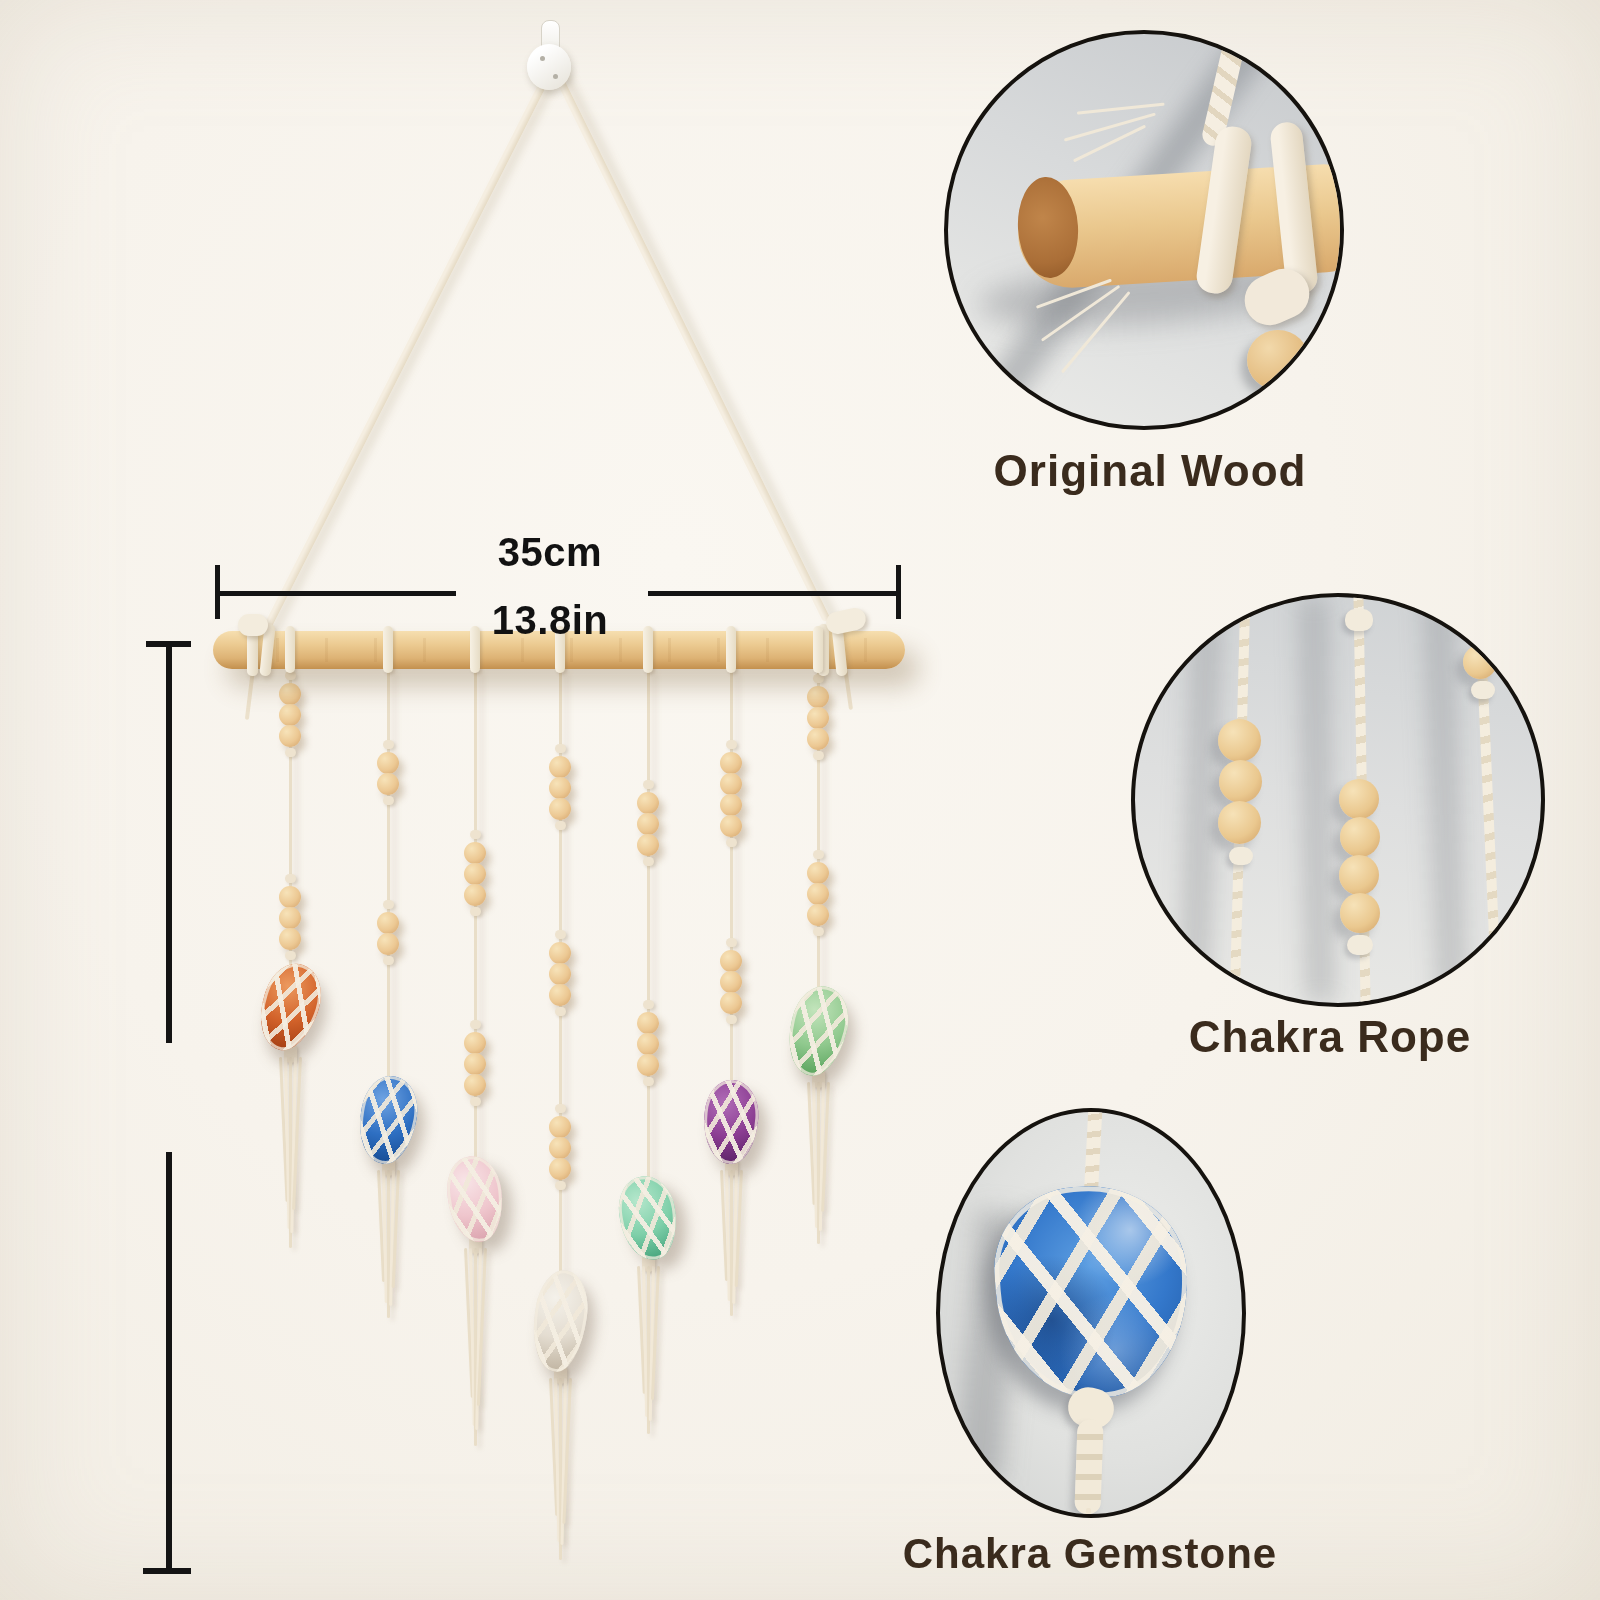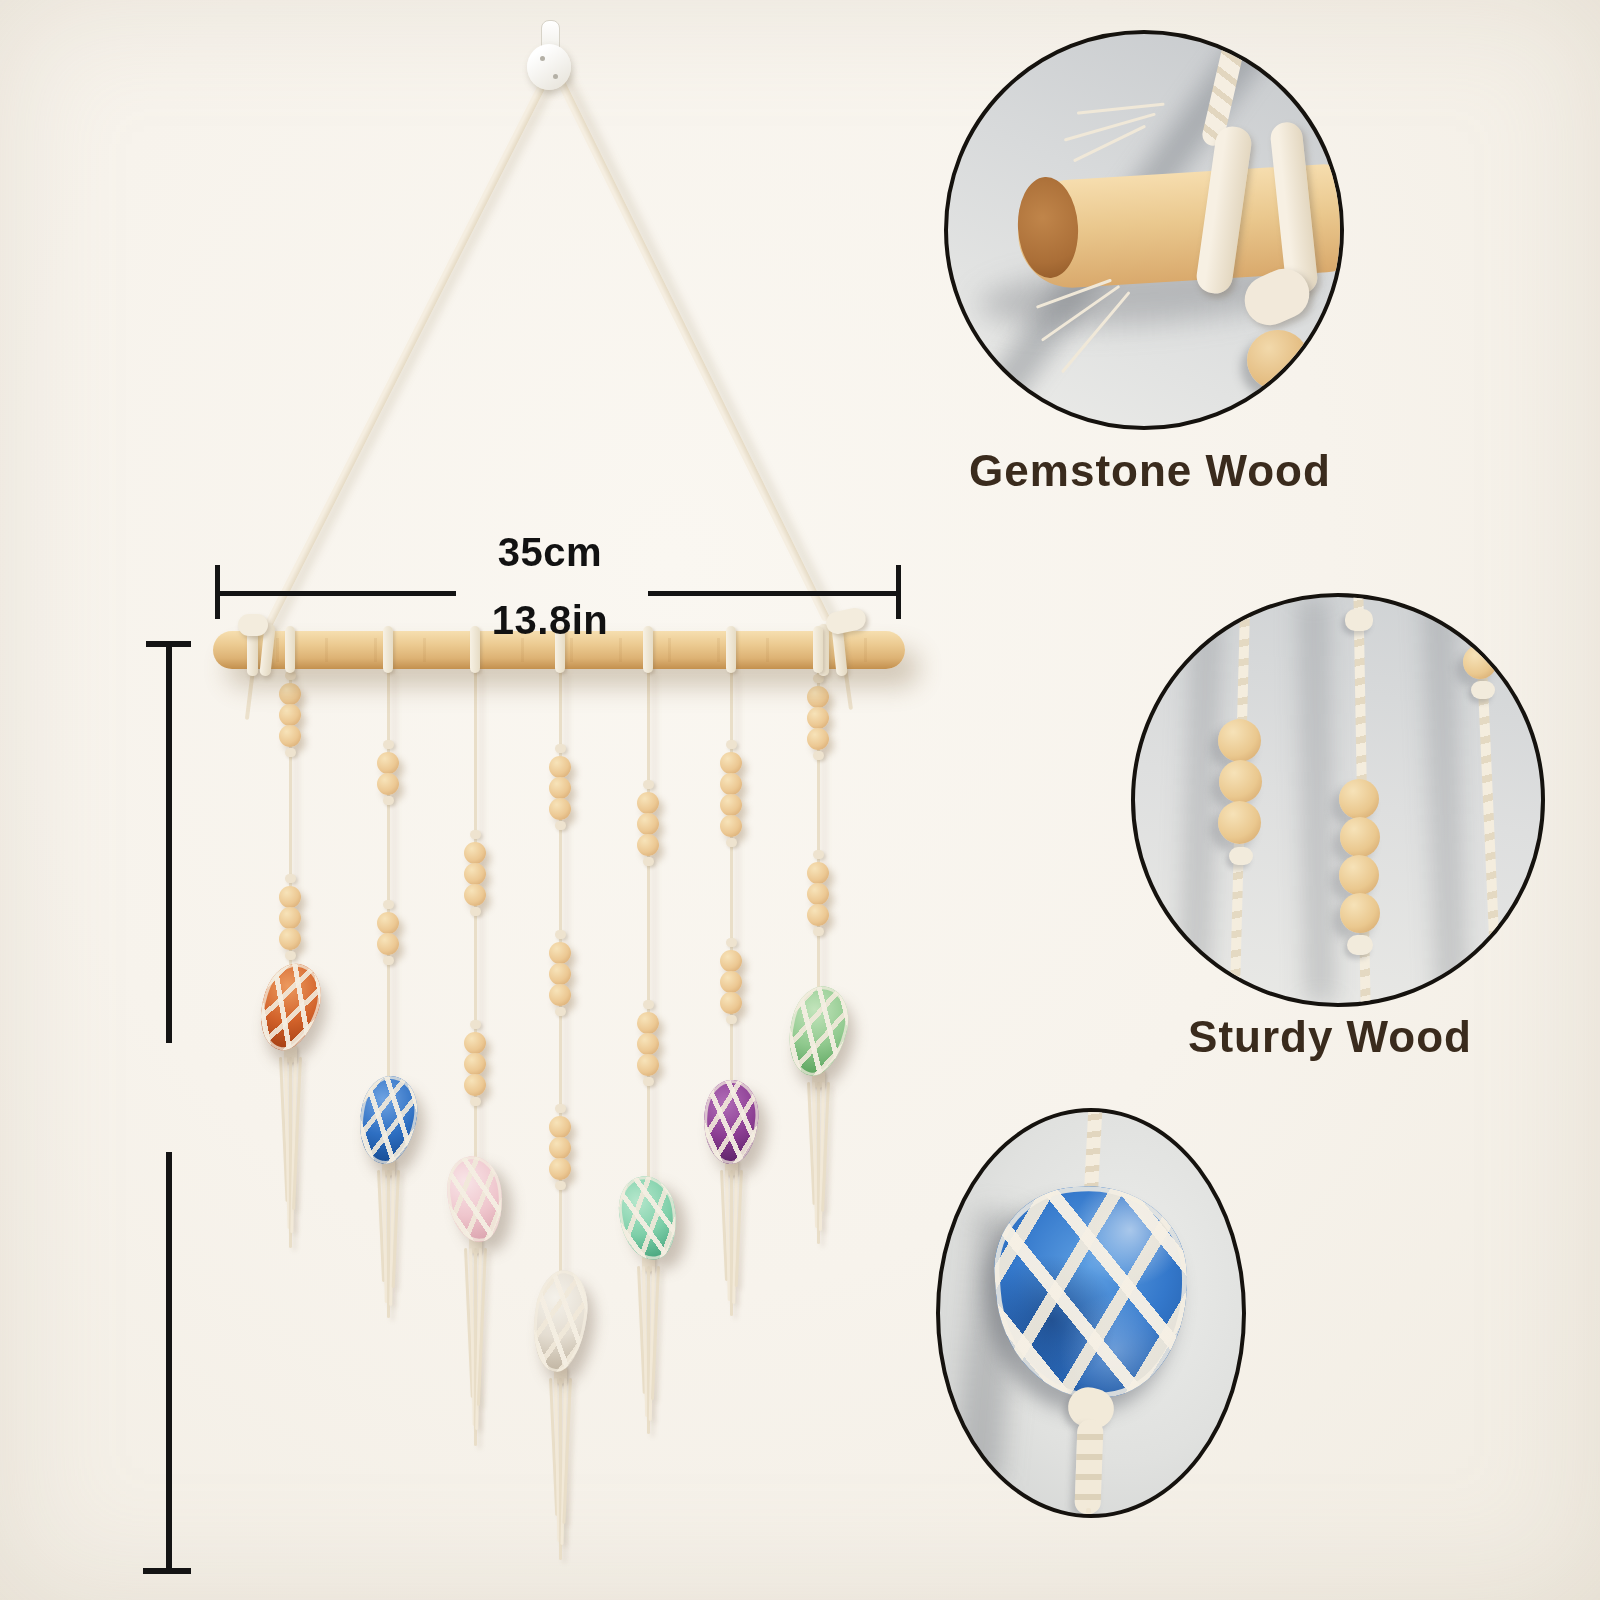--- a/index.html
+++ b/index.html
@@ -335,21 +335,21 @@
     <div class="in c1-fray" style="left:215px;top:70px;height:88px;transform:rotate(84deg);"></div>
     <div class="in c1-fray" style="left:170px;top:252px;height:95px;transform:rotate(55deg);"></div>
     <div class="in c1-fray" style="left:180px;top:258px;height:105px;transform:rotate(40deg);"></div>
     <div class="in c1-fray" style="left:162px;top:246px;height:80px;transform:rotate(70deg);"></div>
     <div class="in c1-loop" style="left:258px;top:92px;width:36px;height:168px;transform:rotate(8deg);"></div>
     <div class="in c1-loop" style="left:330px;top:88px;width:32px;height:172px;transform:rotate(-6deg);"></div>
     <div class="in c1-knot"></div>
     <div class="in c1-bead" style="left:299px;top:296px;width:62px;height:60px;"></div>
     <div class="in c1-bead" style="left:306px;top:360px;width:56px;height:52px;"></div>
   </div>
-  <div class="abs callout-label" style="left:944px;top:446px;width:412px;font-size:44px;">Gemstone Wood</div>
+  <div class="abs callout-label" style="left:944px;top:446px;width:412px;font-size:44px;">Original Wood</div>
 
   <div id="c2" class="abs callout-circle">
     <div class="in c2-shadow" style="left:52px;top:0;height:406px;transform:rotate(2deg);"></div>
     <div class="in c2-shadow" style="left:168px;top:0;height:406px;transform:rotate(-1deg);"></div>
     <div class="in c2-shadow" style="left:296px;top:0;height:406px;transform:rotate(-2deg);"></div>
     <div class="in c2-rope" style="left:100px;top:-8px;height:422px;transform:rotate(1.5deg);"></div>
     <div class="in c2-rope" style="left:222px;top:-8px;height:422px;transform:rotate(-1deg);"></div>
     <div class="in c2-rope" style="left:348px;top:-8px;height:422px;transform:rotate(-2.5deg);"></div>
     <div class="in c2-knot" style="left:210px;top:12px;width:28px;height:22px;"></div>
     <div class="in c2-bead" style="left:83px;top:122px;width:43px;height:43px;"></div>
@@ -357,26 +357,27 @@
     <div class="in c2-bead" style="left:83px;top:204px;width:43px;height:43px;"></div>
     <div class="in c2-knot" style="left:94px;top:250px;width:24px;height:18px;"></div>
     <div class="in c2-bead" style="left:204px;top:182px;width:40px;height:40px;"></div>
     <div class="in c2-bead" style="left:205px;top:220px;width:40px;height:40px;"></div>
     <div class="in c2-bead" style="left:204px;top:258px;width:40px;height:40px;"></div>
     <div class="in c2-bead" style="left:205px;top:296px;width:40px;height:40px;"></div>
     <div class="in c2-knot" style="left:212px;top:338px;width:26px;height:20px;"></div>
     <div class="in c2-bead" style="left:328px;top:48px;width:34px;height:34px;"></div>
     <div class="in c2-knot" style="left:336px;top:84px;width:24px;height:18px;"></div>
   </div>
-  <div class="abs callout-label" style="left:1124px;top:1012px;width:412px;font-size:44px;">Sturdy Wood</div>
+  <div class="abs callout-label" style="left:1124px;top:1012px;width:412px;font-size:44px;">Chakra Rope</div>
 
   <div id="c3" class="abs callout-circle">
     <div class="in c3-shadow"></div>
     <div class="in c3-ropetop"></div>
     <div class="in c3-gem">
       <div class="c3-net"></div>
     </div>
     <div class="in c3-knot"></div>
     <div class="in c3-braid"></div>
     <div class="in c3-tail"></div>
   </div>
+  <div class="abs callout-label" style="left:884px;top:1530px;width:412px;font-size:42px;">Chakra Gemstone</div>
 
 </div>
 
 </body></html>

